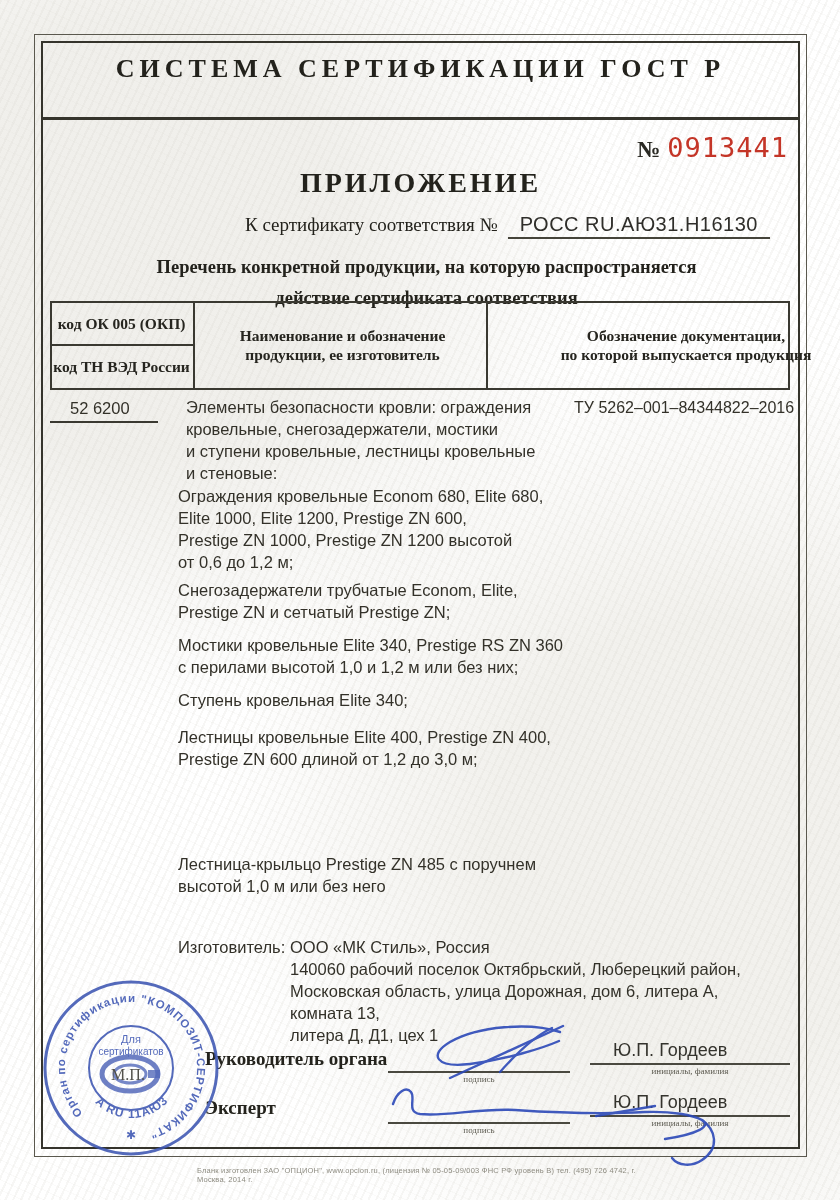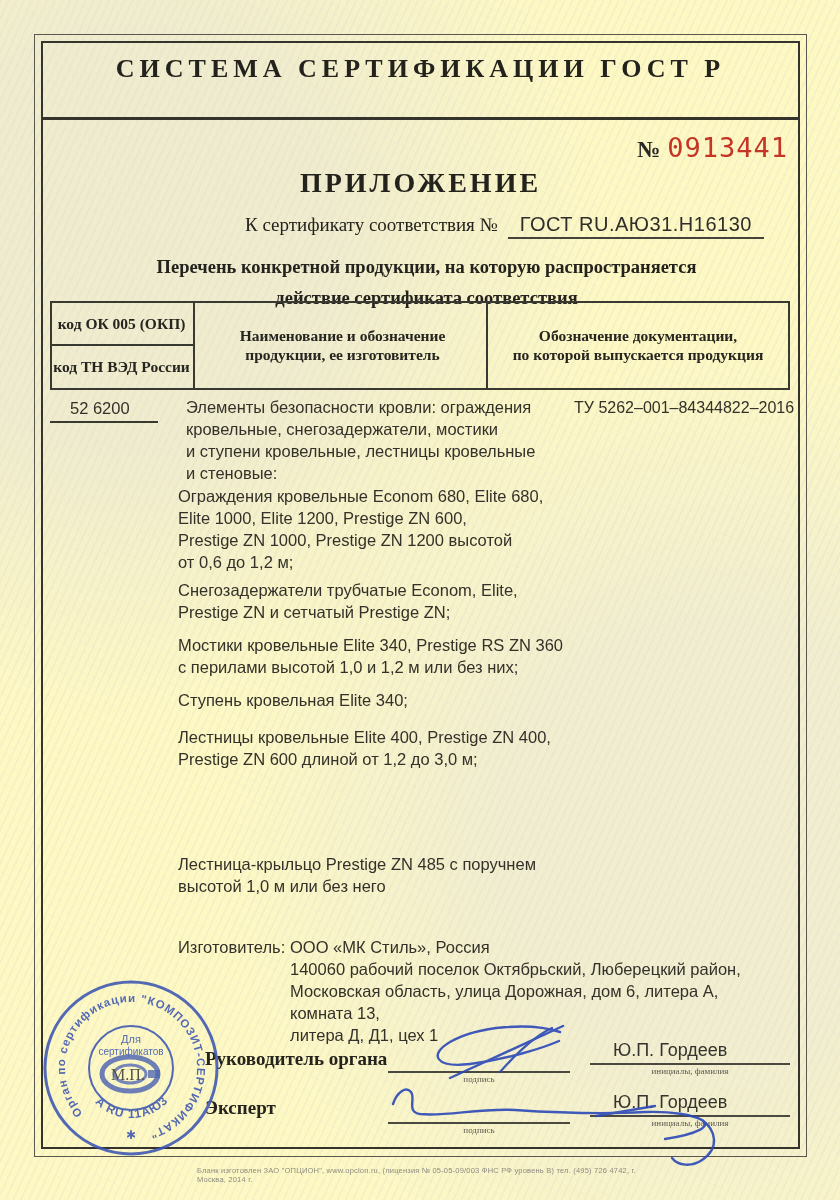--- a/index.html
+++ b/index.html
@@ -1,19 +1,19 @@
 <!DOCTYPE html>
 <html><head>
 <meta charset="utf-8">
 <style>
   html,body{margin:0;padding:0;}
   body{background:#9a9894;font-family:"Liberation Sans",sans-serif;}
   .page{
     position:relative;width:840px;height:1200px;margin:0 auto;overflow:hidden;
-    background:#fef9c3;
+    background:#ffffff;
     color:#2b2a26;
   }
   .texture{
     position:absolute;inset:0;pointer-events:none;
     background:
       repeating-linear-gradient(115deg, rgba(210,208,200,.18) 0 2px, rgba(255,255,255,0) 2px 7px),
       repeating-linear-gradient(25deg, rgba(220,218,210,.12) 0 1px, rgba(255,255,255,0) 1px 9px),
       radial-gradient(circle at 15% 20%, rgba(226,224,216,.5) 0 18%, rgba(226,224,216,0) 40%),
       radial-gradient(circle at 85% 70%, rgba(229,227,219,.5) 0 20%, rgba(229,227,219,0) 45%);
   }
@@ -53,21 +53,21 @@
   .tbl-v1{position:absolute;left:193px;top:301px;width:2px;height:89px;background:#3a3931;}
   .tbl-v2{position:absolute;left:486px;top:301px;width:2px;height:89px;background:#3a3931;}
   .tbl-h1{position:absolute;left:50px;top:344px;width:145px;height:2px;background:#3a3931;}
   .tbl-cell{
     position:absolute;display:flex;align-items:center;justify-content:center;text-align:center;
     font-family:"Liberation Serif",serif;font-weight:bold;font-size:15.5px;line-height:19px;color:#26251f;white-space:pre-line;
   }
   .c1a{left:52px;top:303px;width:139px;height:41px;}
   .c1b{left:52px;top:346px;width:139px;height:41px;}
   .c2{left:198px;top:303px;width:289px;height:84px;}
-  .c3{left:488px;top:303px;width:300px;height:84px;}
+  .c3{left:488px;top:303px;width:300px;height:84px;padding-left:48px;}
 
   
   .body-text{font-family:"Liberation Sans",sans-serif;font-size:16.5px;line-height:22px;color:#333129;white-space:pre-line;}
   .code{position:absolute;left:70px;top:397px;}
   .code-rule{position:absolute;left:50px;top:421px;width:108px;height:2px;background:#3a3931;}
   .doc-ref{position:absolute;left:574px;top:397px;font-size:16px;}
   .heading{position:absolute;left:186px;top:396px;width:410px;font-weight:normal;}
   .p1{position:absolute;left:178px;top:485px;width:420px;}
   .p2{position:absolute;left:178px;top:579px;width:420px;}
   .p3{position:absolute;left:178px;top:634px;width:430px;}
@@ -118,21 +118,21 @@
 
   <div class="doc-number">
     <span class="no-sign">№</span>
     <span class="no-digits">0913441</span>
   </div>
 
   <div class="doc-title">ПРИЛОЖЕНИЕ</div>
 
   <div class="cert-line">
     <span class="cert-label">К сертификату соответствия №</span>
-    <span class="cert-number">ГОСТ RU.АЮ31.Н16130</span>
+    <span class="cert-number">РОСС RU.АЮ31.Н16130</span>
   </div>
 
   <div class="intro">Перечень конкретной продукции,  на которую распространяется
 действие сертификата соответствия</div>
 
   <div class="tbl-box"></div>
   <div class="tbl-v1"></div>
   <div class="tbl-v2"></div>
   <div class="tbl-h1"></div>
   <div class="tbl-cell c1a">код ОК 005 (ОКП)</div>

